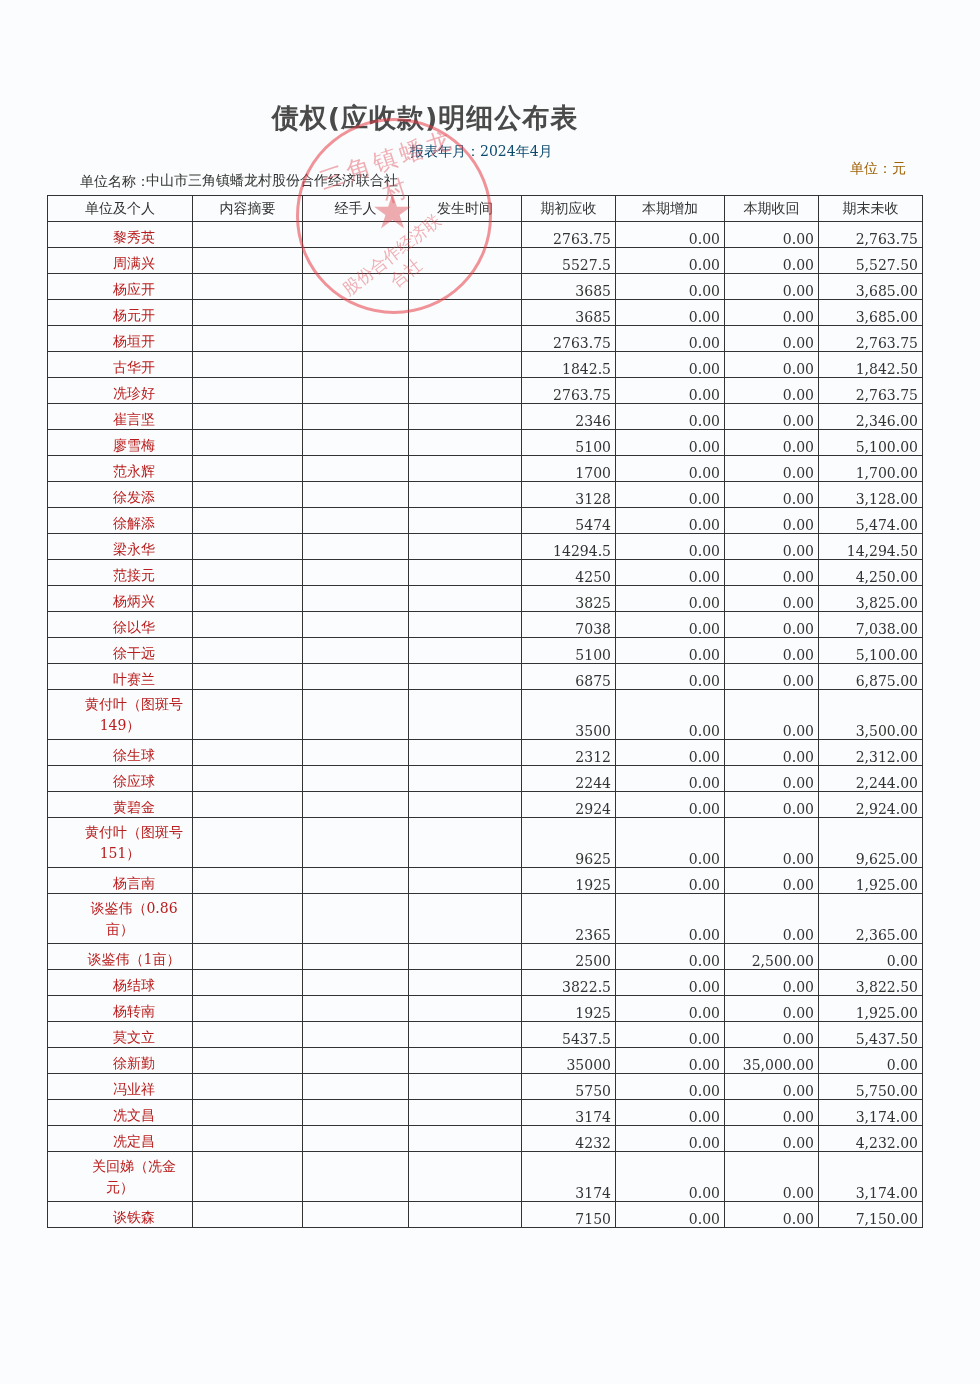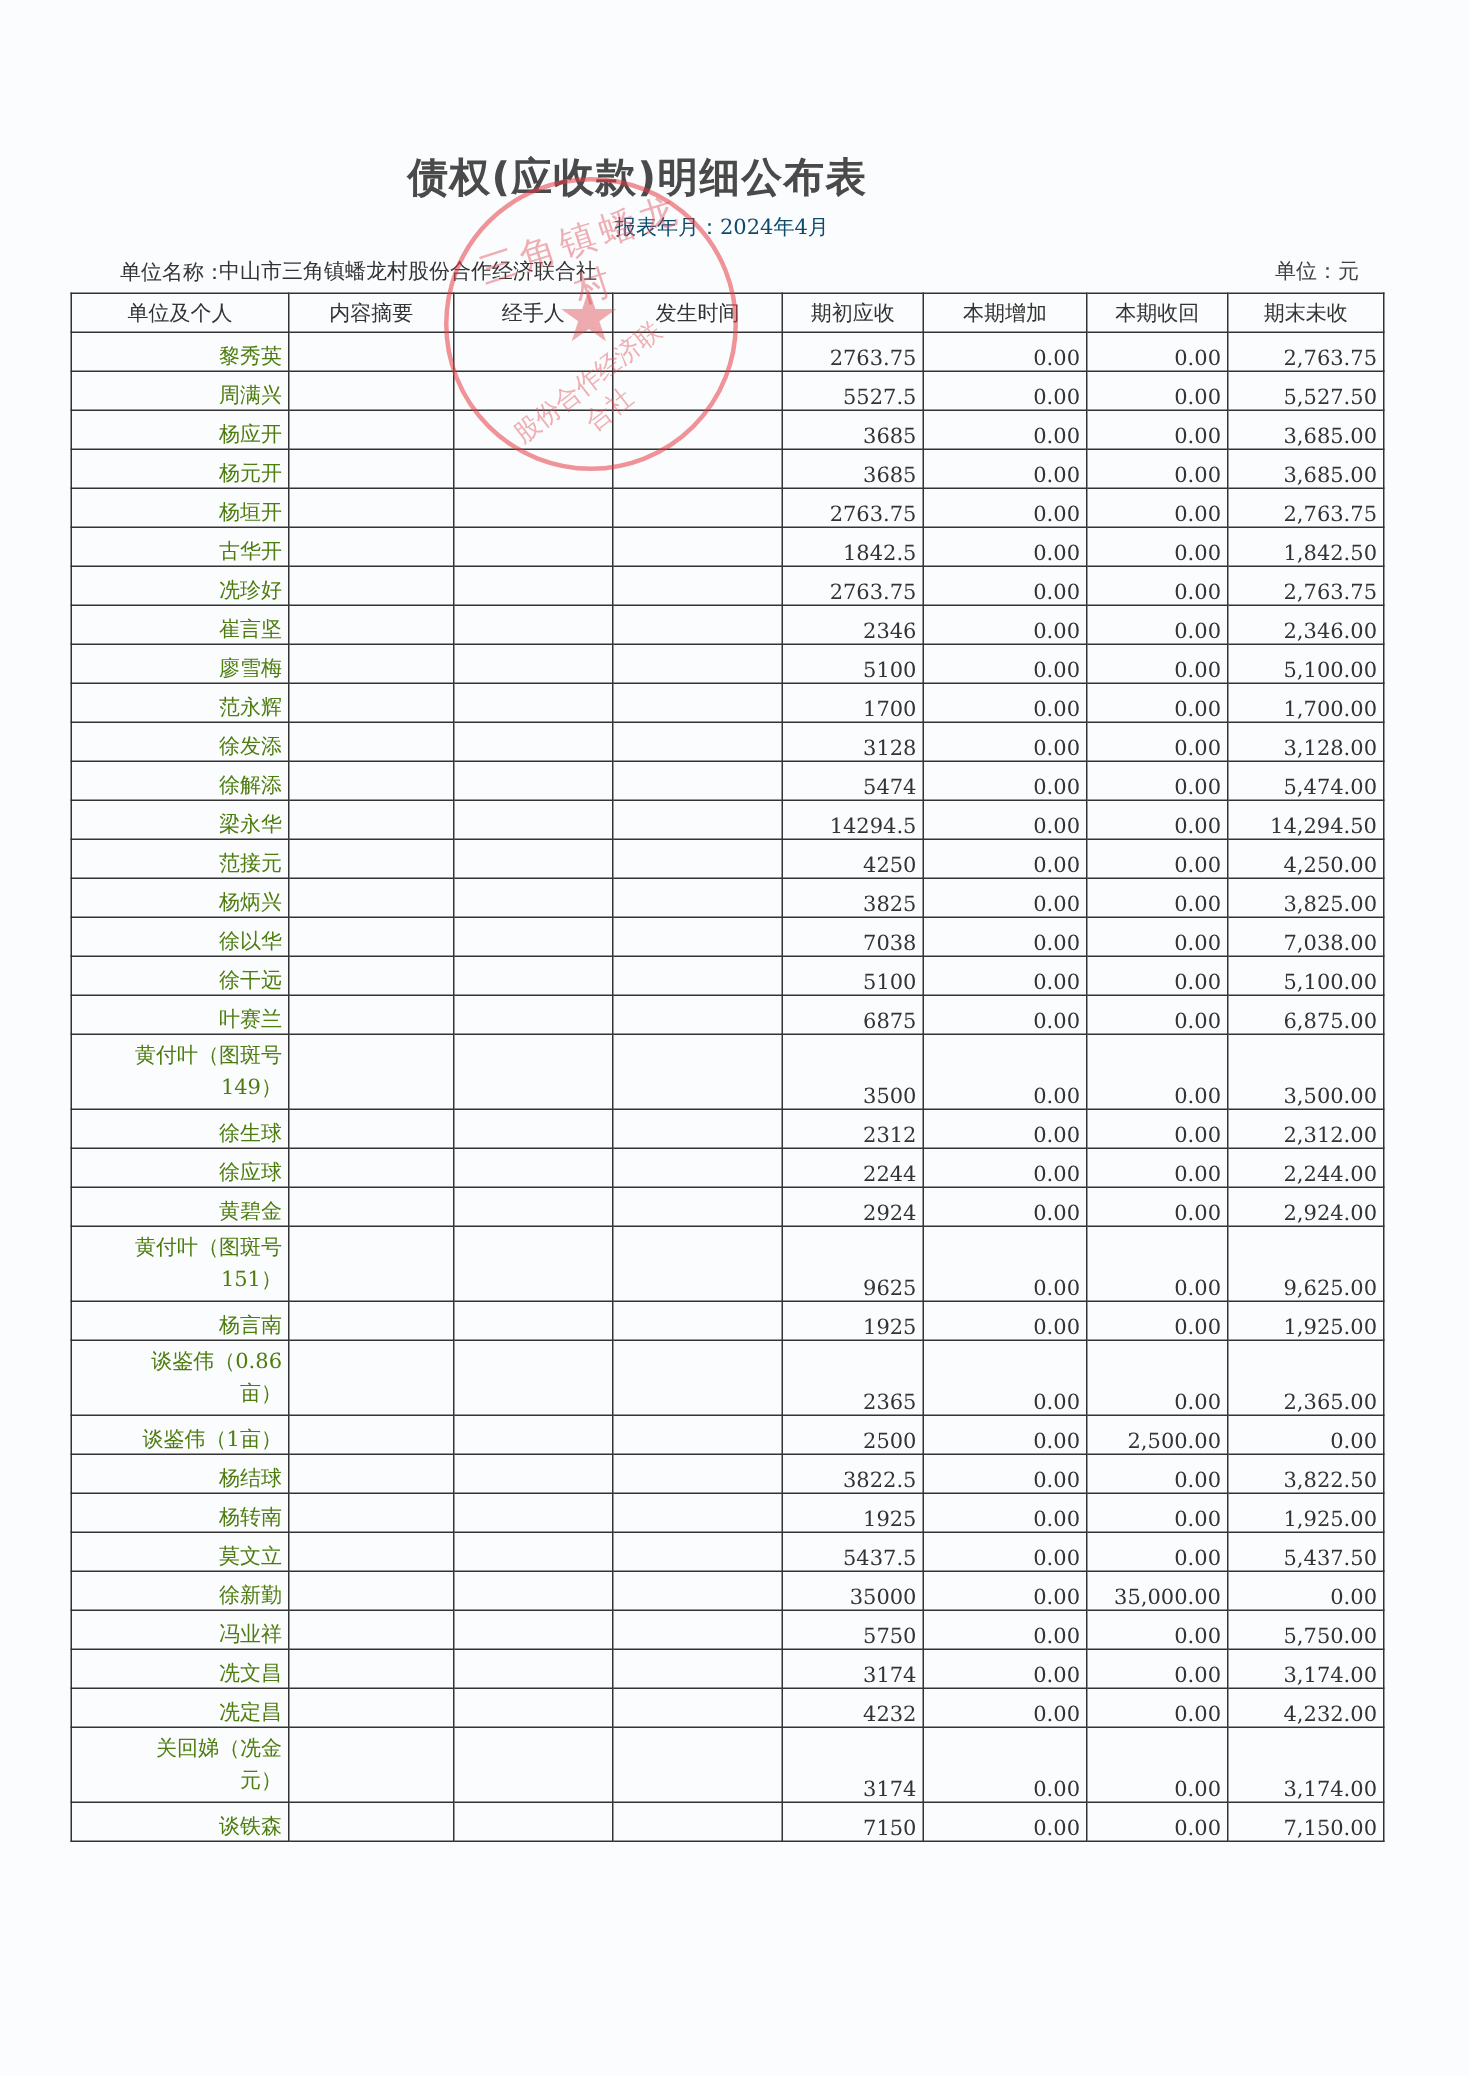--- a/index.html
+++ b/index.html
@@ -8,31 +8,31 @@
     font-family:"DejaVu Serif","Liberation Serif",serif; color:#2a2a2a;
   }
   .title {
     position:absolute; left:0; width:850px; top:100px; text-align:center;
     font-family:"DejaVu Sans","Liberation Sans",sans-serif; font-weight:bold;
     font-size:27px; color:#4a4a4a; letter-spacing:1px;
   }
   .period { position:absolute; left:410px; top:143px; font-size:14px; color:#0c4a6e; }
   .unit-name-label { position:absolute; left:80px; top:173px; font-size:14px; color:#333; }
   .unit-name { position:absolute; left:146px; top:172px; font-size:14px; color:#333; }
-  .currency { position:absolute; left:850px; top:172px; font-size:14px; color:#404040; }
+  .currency { position:absolute; left:850px; top:160px; font-size:14px; color:#a16207; }
 
   table.grid {
     position:absolute; left:47px; top:195px; width:875px;
     border-collapse:collapse; table-layout:fixed; font-size:14px;
   }
   table.grid td, table.grid th {
     border:1.6px solid #333; padding:0 4px; height:25px; vertical-align:bottom;
   }
   table.grid th { font-weight:normal; text-align:center; vertical-align:middle; color:#333; height:25px;}
-  table.grid td.name { text-align:right; padding-left:32px; color:#4d7c0f; }
+  table.grid td.name { text-align:center; padding-left:32px; color:#b91c1c; }
   table.grid td.name.wrap { padding-left:4px; text-indent:28px; line-height:21px; vertical-align:top; padding-top:4px;margin-top:12px; }
   table.grid td.num { text-align:right; font-family:"DejaVu Serif","Liberation Serif",serif; font-size:14px; color:#333; padding-right:4px;}
   tr.tall td { height:45px; }
 
   .stamp {
     position:absolute; left:296px; top:118px; width:190px; height:190px;
     border:3px solid rgba(230,60,70,0.55); border-radius:50%; pointer-events:none;
   }
   .stamp .star {
     position:absolute; left:72px; top:62px; font-size:48px; color:rgba(220,70,80,0.45);

